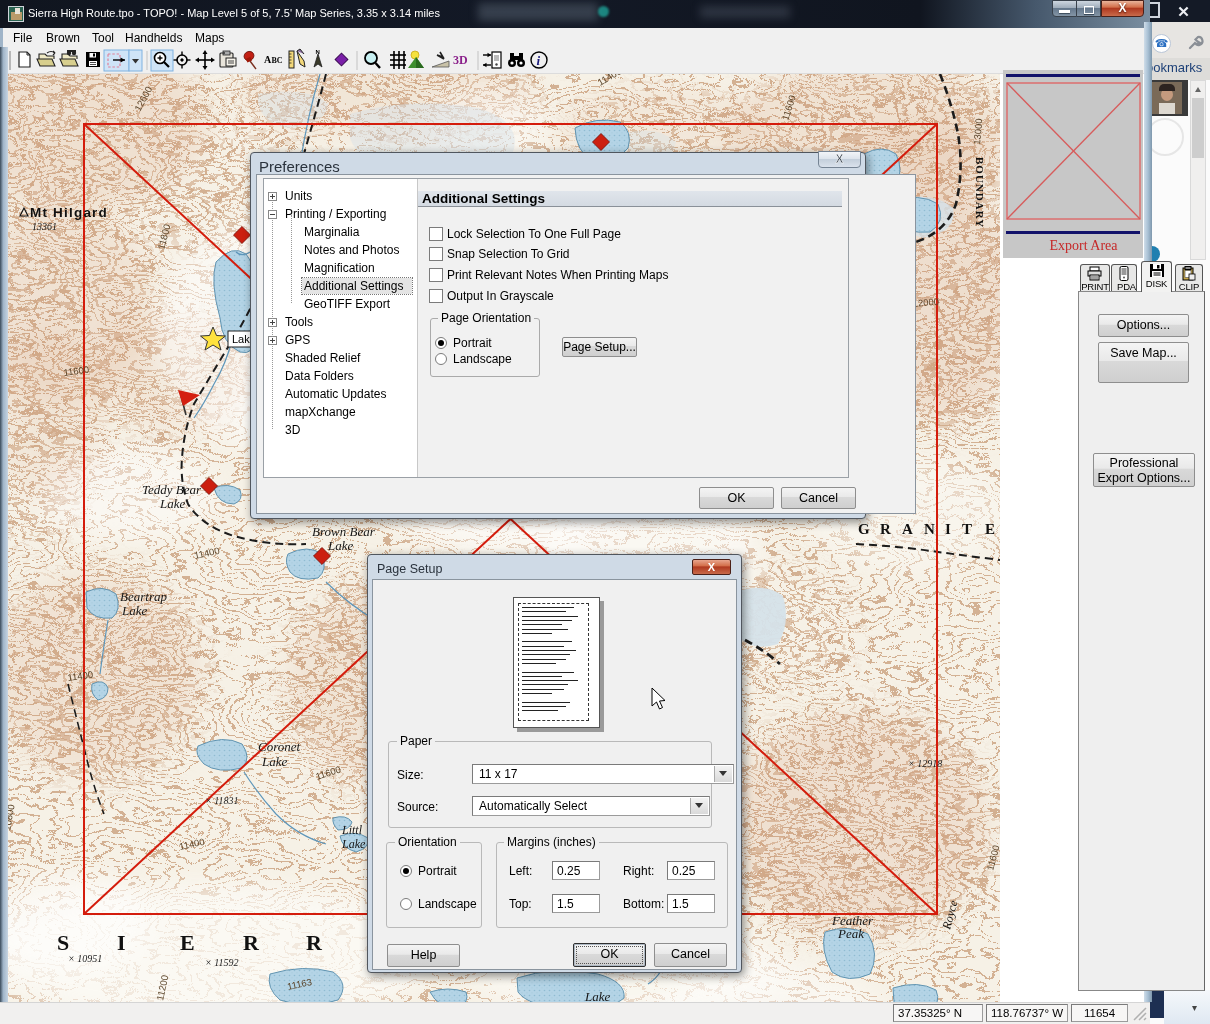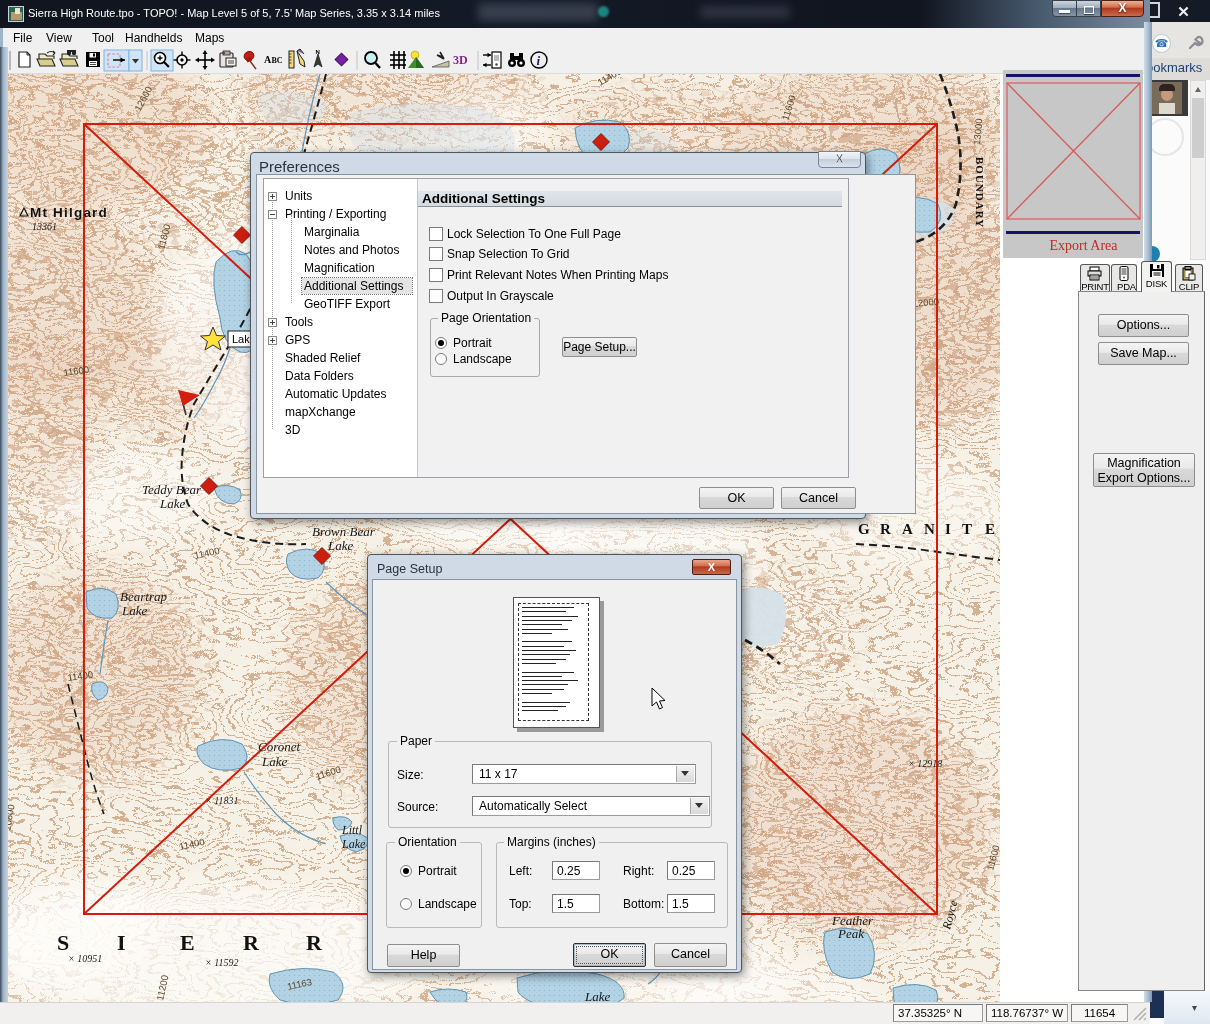--- a/index.html
+++ b/index.html
@@ -55,21 +55,21 @@
   <div class="abs" style="left:1052px;top:0;width:25px;height:17px;background:linear-gradient(#cdd6df,#9fadbb 45%,#65788c 50%,#8495a6);border:1px solid #38414b;border-radius:0 0 0 4px;box-sizing:border-box">
     <div class="abs" style="left:6px;top:9px;width:11px;height:3px;background:#fff;box-shadow:0 1px 1px #3a4a5a"></div>
   </div>
   <div class="abs" style="left:1077px;top:0;width:24px;height:17px;background:linear-gradient(#cdd6df,#9fadbb 45%,#65788c 50%,#8495a6);border:1px solid #38414b;border-left:none;box-sizing:border-box">
     <div class="abs" style="left:7px;top:5px;width:8px;height:6px;border:1.5px solid #fff;box-shadow:0 1px 1px #3a4a5a"></div>
   </div>
   <div class="abs" style="left:1101px;top:0;width:43px;height:17px;background:linear-gradient(#e8b39a,#d4714d 40%,#b03a20 50%,#c96a4a);border:1px solid #4b2018;border-radius:0 0 4px 0;box-sizing:border-box;color:#fff;font-weight:bold;font-size:12px;text-align:center;line-height:15px;text-shadow:0 1px 2px #501808">X</div>
 
   <div class="abs" style="left:0;top:28px;width:1150px;height:19px;background:#f0f0f0;border-left:3px solid #9fb4c8;box-sizing:border-box"></div>
   <div class="abs" style="left:13px;top:31px;font-size:12px;color:#000">File</div>
-  <div class="abs" style="left:46px;top:31px;font-size:12px;color:#000">View</div>
+  <div class="abs" style="left:46px;top:31px;font-size:12px;color:#000">Brown</div>
   <div class="abs" style="left:92px;top:31px;font-size:12px;color:#000">Tool</div>
   <div class="abs" style="left:125px;top:31px;font-size:12px;color:#000">Handhelds</div>
   <div class="abs" style="left:195px;top:31px;font-size:12px;color:#000">Maps</div>
 
   <div class="abs" style="left:0;top:47px;width:1150px;height:27px;background:#f0f0f0;border-left:3px solid #9fb4c8;border-bottom:1px solid #dcdcdc;box-sizing:border-box"></div>
   <div id="toolbar" class="abs" style="left:0;top:47px;width:1150px;height:27px">
       <svg width="560" height="27" viewBox="0 0 560 27" style="position:absolute;left:0;top:0">
         <line x1="10" y1="4" x2="10" y2="23" stroke="#b8b8b8" stroke-width="2"></line>
         <g>
           <path d="M19,5 L27,5 L30,8 L30,20 L19,20 Z" fill="#fff" stroke="#222" stroke-width="1.2"></path>
@@ -443,22 +443,22 @@
         <div style="position:absolute;left:50%;transform:translateX(-50%);top:1px;width:18px;height:15px"><svg width="18" height="15" viewBox="0 0 18 15">
             <rect x="3" y="2" width="10" height="12" fill="#c8a84b" stroke="#000"></rect>
             <rect x="5" y="0.5" width="6" height="3" fill="#888" stroke="#000"></rect>
             <rect x="5" y="4.5" width="6" height="7" fill="#fff" stroke="#555" stroke-width="0.7"></rect>
             <rect x="9" y="8" width="6" height="6" fill="#eee" stroke="#000" stroke-width="0.8"></rect>
           </svg></div>
         <div style="position:absolute;left:0;top:16px;width:100%;text-align:center;font-size:9.5px;color:#000;letter-spacing:-0.2px">CLIP</div>
       </div>
     </div>
   <div class="btn" style="left:20px;top:53px;width:91px;height:23px;font-size:12.5px;line-height:21px">Options...</div>
-  <div class="btn" style="left:20px;top:81px;width:91px;height:23px;font-size:12.5px;line-height:21px">Save Map...</div>
-  <div class="btn" style="left:15px;top:192px;width:102px;height:34px;font-size:12.5px;line-height:15px;padding-top:2px">Magnification Export Options...</div>
+  <div class="btn" style="left:20px;top:81px;width:91px;height:41px;font-size:12.5px;line-height:21px">Save Map...</div>
+  <div class="btn" style="left:15px;top:192px;width:102px;height:34px;font-size:12.5px;line-height:15px;padding-top:2px">Professional Export Options...</div>
 </div>
 
 <div id="prefs" class="abs" style="left:250px;top:152px;width:616px;height:367px;background:#cfdae6;border:1px solid #50565e;border-radius:4px;box-shadow:2px 3px 10px rgba(0,0,0,0.45);box-sizing:border-box">
   <div class="abs" style="left:8px;top:5px;font-size:15px;color:#2a323c">Preferences</div>
   <div class="abs" style="left:567px;top:-2px;width:43px;height:17px;background:linear-gradient(#f2f5f8,#dde4ec 45%,#c4cfdb 50%,#dae2ec);border:1px solid #768494;border-radius:0 0 4px 4px;box-sizing:border-box;text-align:center;font-size:12px;font-weight:bold;color:#3f4a56;line-height:14px;-webkit-text-stroke:0.5px #fff">X</div>
   <div class="abs" style="left:5px;top:21px;width:660px;height:340px;background:#f1f1f1;border:1px solid #8a949e;box-sizing:border-box">
 
     <div class="abs" style="left:6px;top:3px;width:586px;height:300px;background:#fff;border:1px solid #9aa0a6;box-sizing:border-box"></div>
     <div class="abs" style="left:160px;top:4px;width:1px;height:298px;background:#c8c8c8"></div>
     <div class="abs" style="left:161px;top:4px;width:430px;height:298px;background:#f1f1f1"></div>
@@ -546,21 +546,21 @@
         <div style="position:absolute;left:3px;top:84.69999999999997px;width:42px;height:1px;background:#222"></div>
         <div style="position:absolute;left:3px;top:88.99999999999997px;width:30px;height:1px;background:#222"></div>
         <div style="position:absolute;left:3px;top:97.59999999999997px;width:48px;height:1px;background:#222"></div>
         <div style="position:absolute;left:3px;top:101.89999999999996px;width:44px;height:1px;background:#222"></div>
         <div style="position:absolute;left:3px;top:106.19999999999996px;width:36px;height:1px;background:#222"></div>
       </div>
 
     <div class="gb" style="left:15px;top:161px;width:324px;height:87px"></div>
     <div class="gbl" style="left:24px;top:155px;background:#f0f0f0">Paper</div>
     <div class="lbl" style="left:24px;top:188px">Size:</div>
-    <div class="abs sunk" style="left:99px;top:184px;width:224px;height:20px">
+    <div class="abs sunk" style="left:99px;top:184px;width:262px;height:20px">
       <div class="lbl" style="left:6px;top:2px">11 x 17</div>
       <div class="abs" style="right:1px;top:1px;width:17px;height:16px;background:linear-gradient(#f3f3f3,#d9d9d9);border-left:1px solid #aaa">
           <div class="abs" style="left:4px;top:5px;width:0;height:0;border-left:4px solid transparent;border-right:4px solid transparent;border-top:5px solid #333"></div>
         </div>
     </div>
     <div class="lbl" style="left:24px;top:220px">Source:</div>
     <div class="abs sunk" style="left:99px;top:216px;width:238px;height:20px">
       <div class="lbl" style="left:6px;top:2px">Automatically Select</div>
       <div class="abs" style="right:1px;top:1px;width:17px;height:16px;background:linear-gradient(#f3f3f3,#d9d9d9);border-left:1px solid #aaa">
           <div class="abs" style="left:4px;top:5px;width:0;height:0;border-left:4px solid transparent;border-right:4px solid transparent;border-top:5px solid #333"></div>

